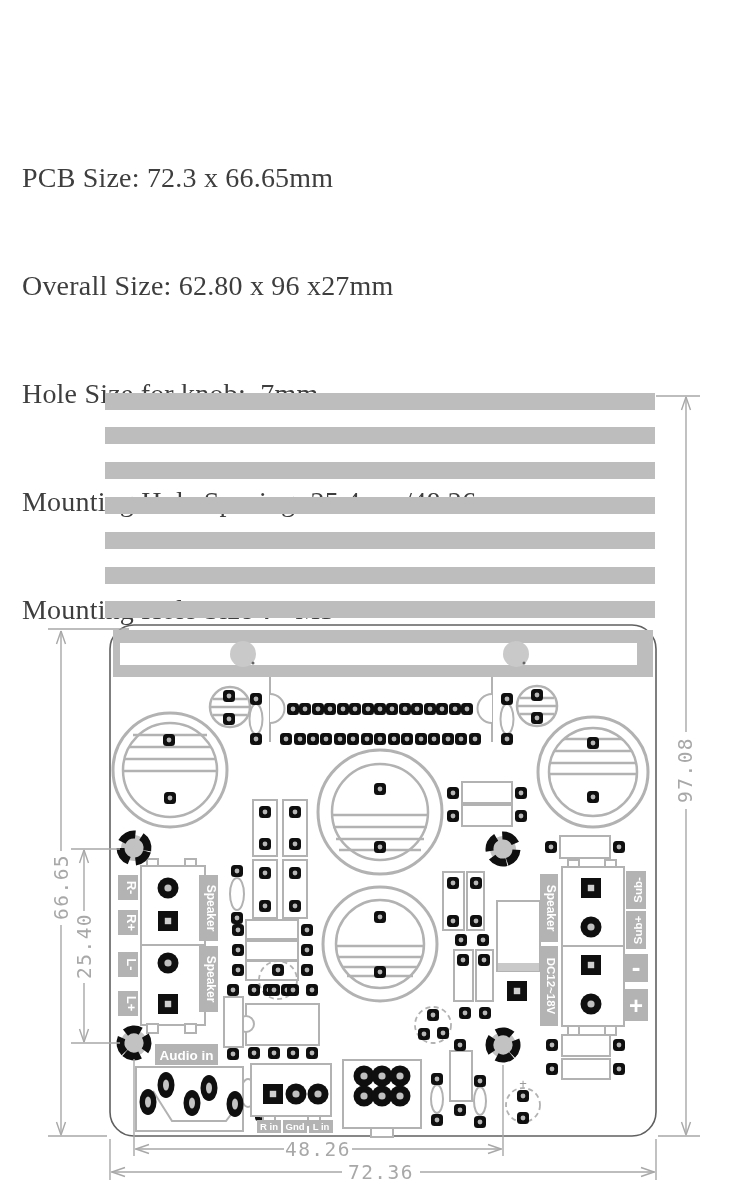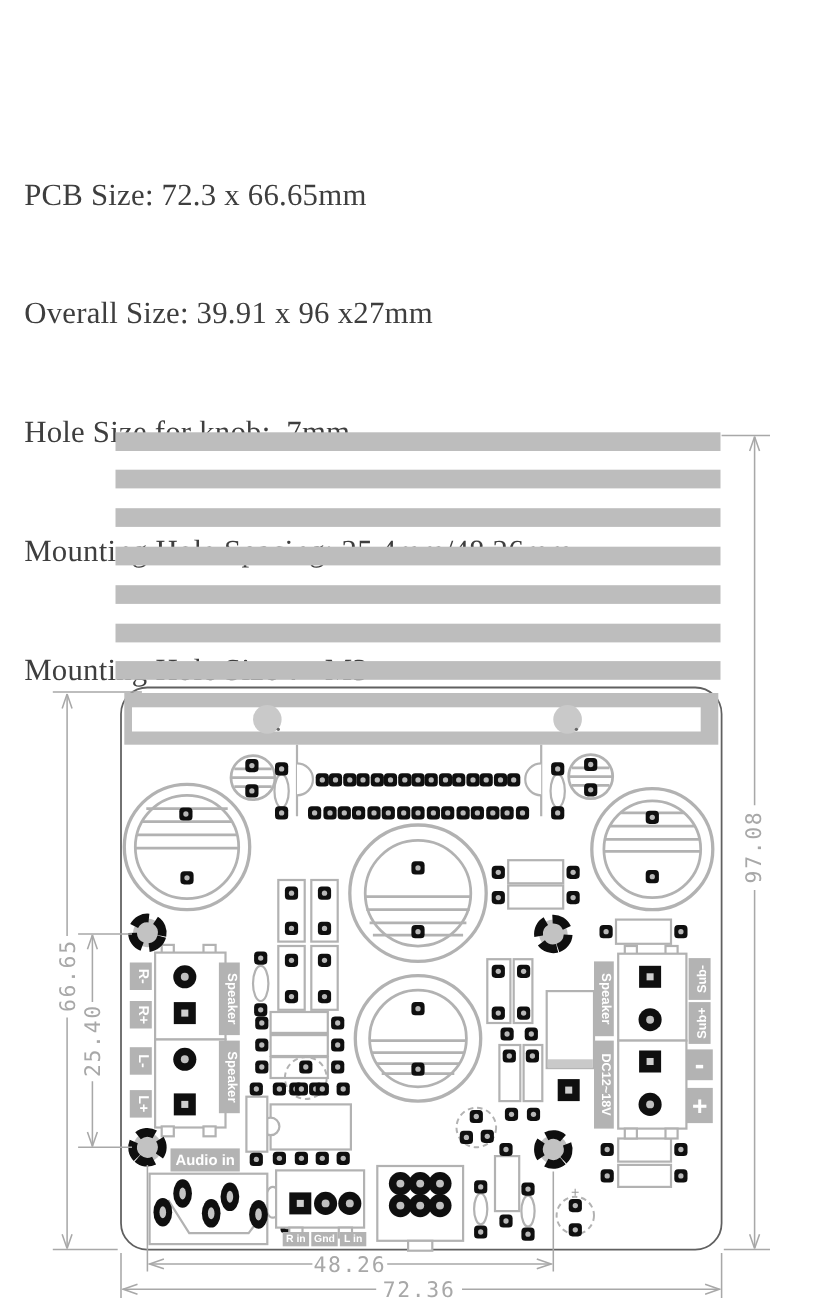--- a/index.html
+++ b/index.html
@@ -19,21 +19,21 @@
   .dimtext{font-family:"DejaVu Sans Mono", monospace;font-size:19.5px;fill:#a8a8a8;letter-spacing:1.5px;}
   .lbox{fill:#b3b3b3;}
   .ltext{font-family:"Liberation Sans", sans-serif;font-weight:bold;fill:#ffffff;}
 </style>
 </head>
 <body>
 <div class="stage">
 
 <div class="specs">
   <div>PCB Size: 72.3 x 66.65mm</div>
-  <div>Overall Size: 39.91 x 96 x27mm</div>
+  <div>Overall Size: 62.80 x 96 x27mm</div>
   <div>Hole Size for knob:  7mm</div>
   <div>Mounting Hole Spacing: 25.4mm/48.26mm</div>
   <div>Mounting Hole Size：  M3</div>
 </div>
 
 <svg width="750" height="1182" viewBox="0 0 750 1182">
   <defs>
     <g id="pad">
           <rect x="-6" y="-6" width="12" height="12" rx="3.5" fill="#0f0f0f"></rect>
           <circle r="2.4" fill="#b8b8b8"></circle>

